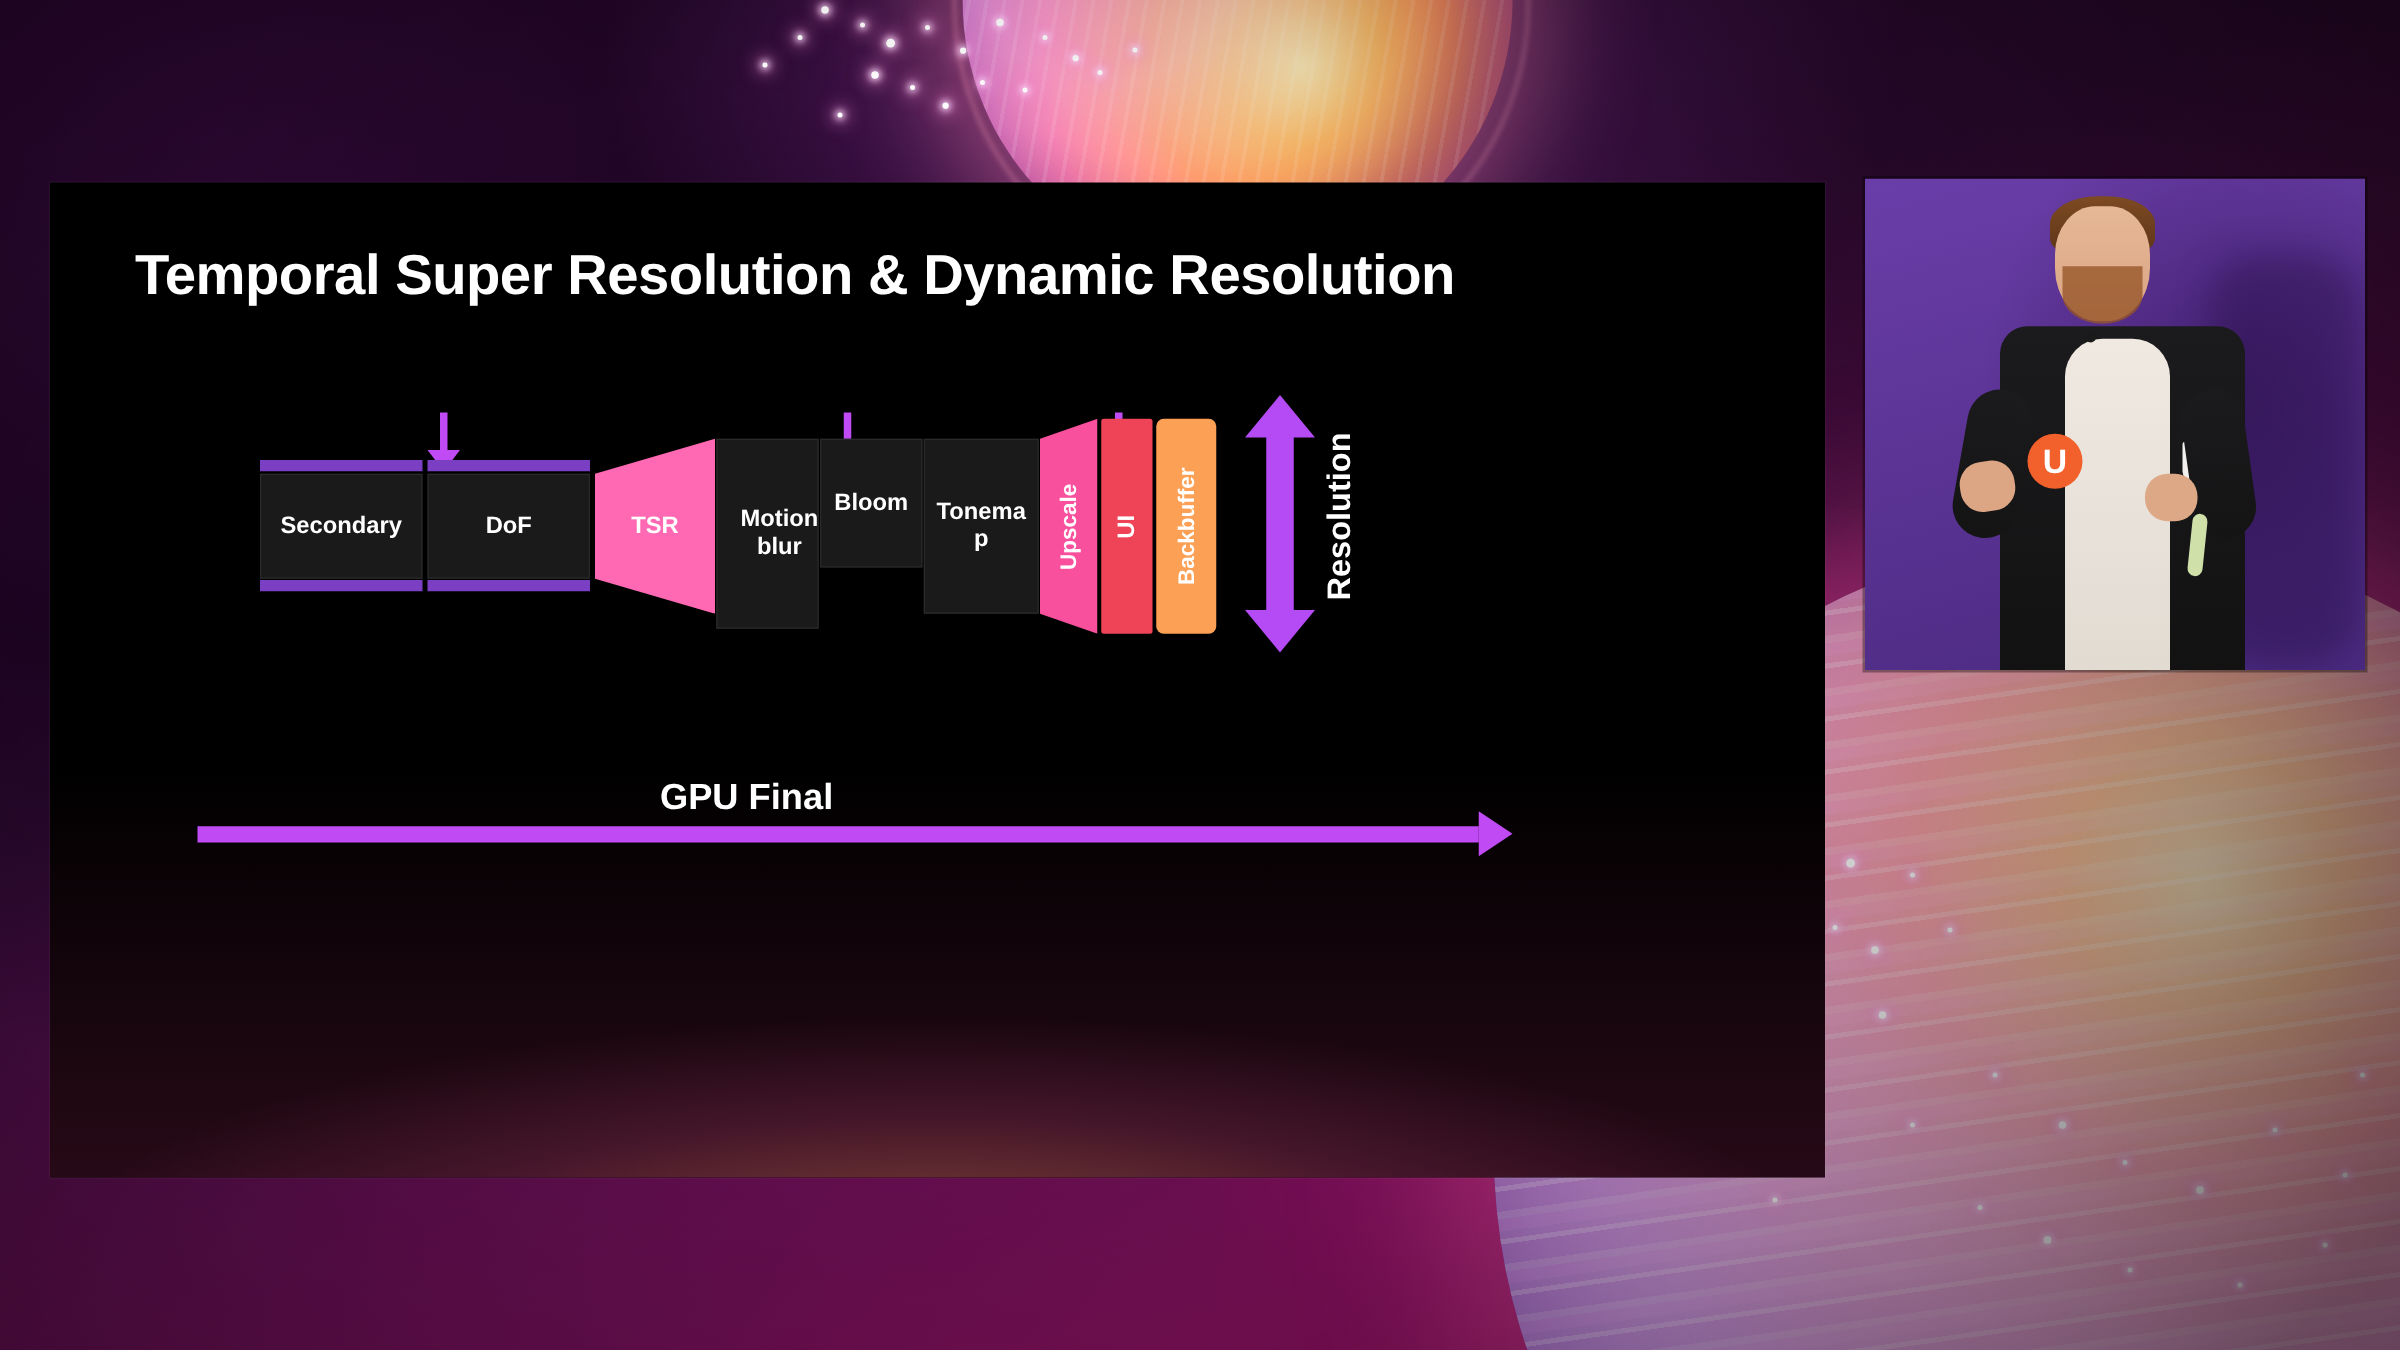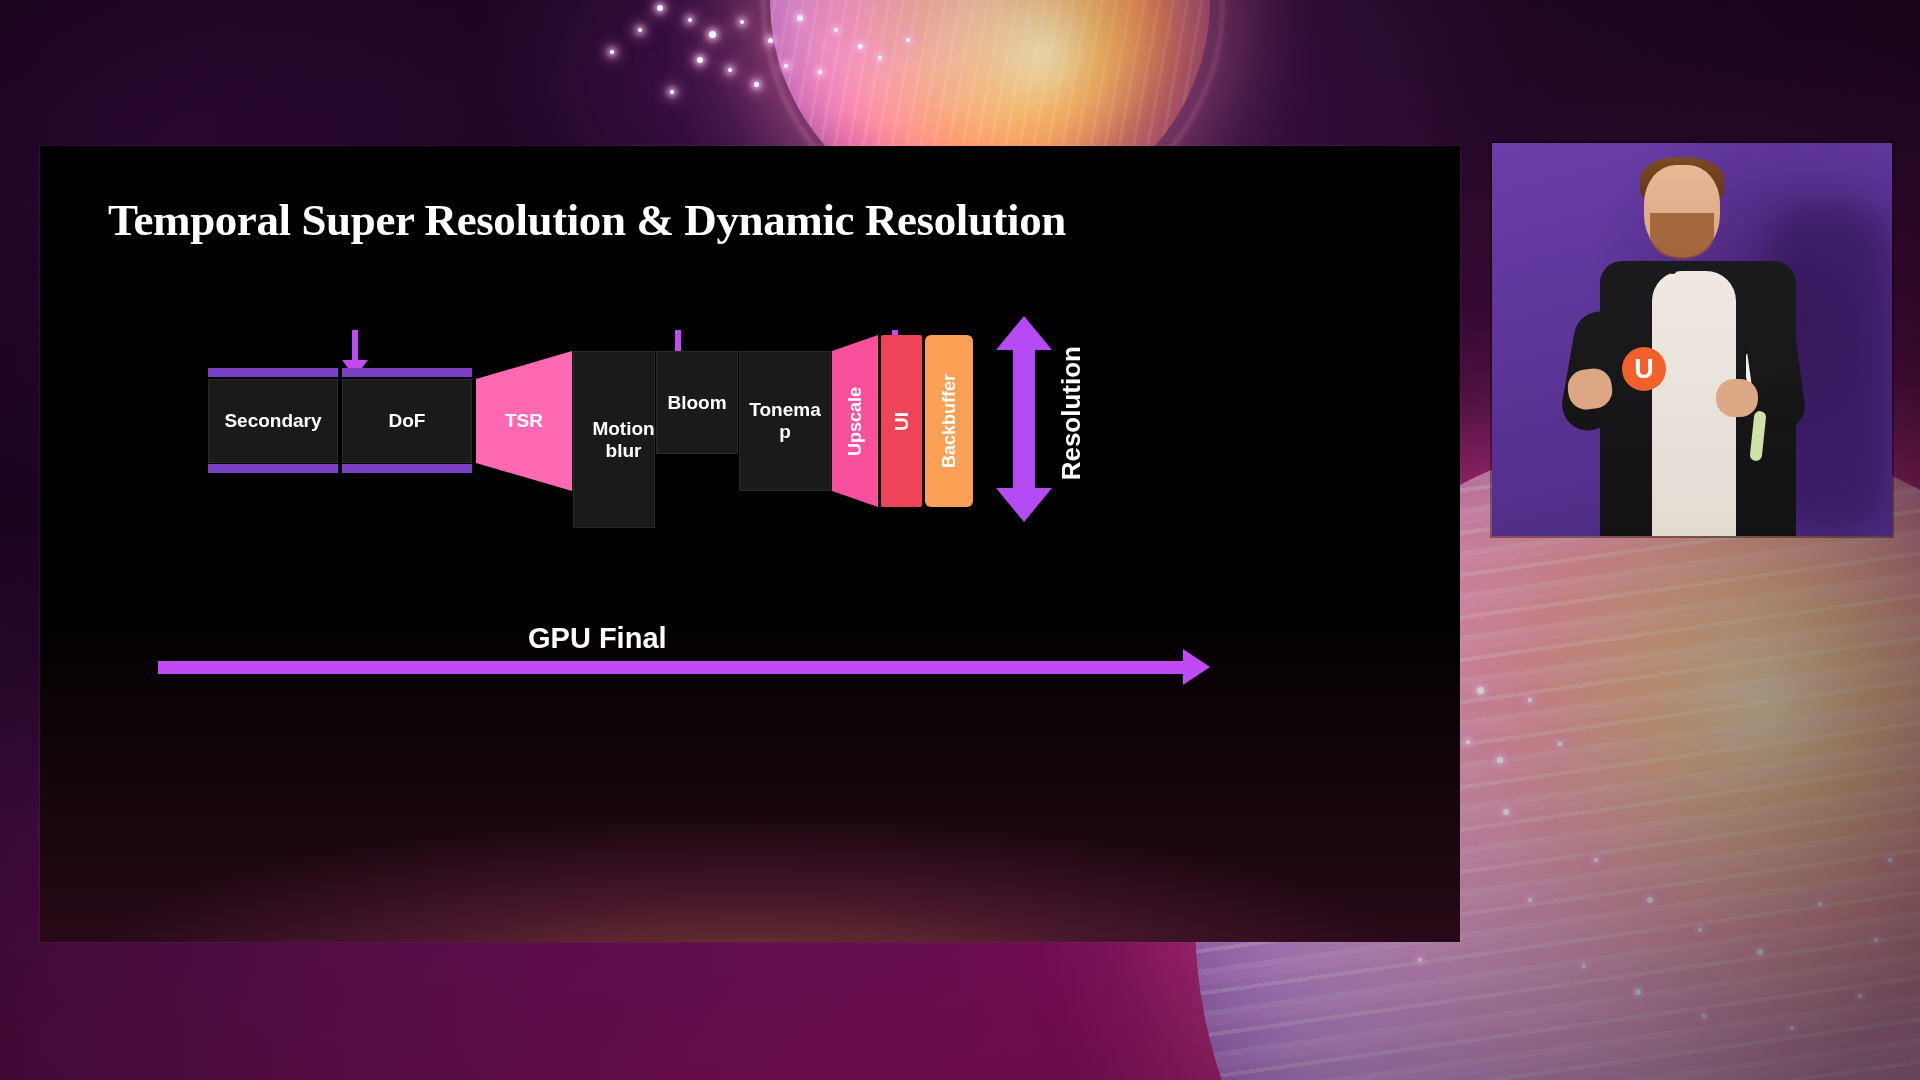--- a/index.html
+++ b/index.html
@@ -59,21 +59,21 @@
 
   
   #slide{position:absolute;left:40px;top:146px;width:1420px;height:796px;
     background:#000;overflow:hidden;box-shadow:0 0 0 1px rgba(255,255,255,.04);}
   .slide-glow{position:absolute;left:0;right:0;bottom:0;height:330px;pointer-events:none;
     background:
       radial-gradient(ellipse 900px 240px at 50% 118%, rgba(255,150,90,.42) 0%, rgba(190,70,120,.22) 45%, rgba(0,0,0,0) 78%),
       linear-gradient(to top, rgba(120,30,70,.32) 0%, rgba(0,0,0,0) 100%);}
 
   .slide-title{position:absolute;left:68px;top:202px;color:#fff;font-size:45px;font-weight:bold;
-    letter-spacing:-.4px;white-space:nowrap;font-family:Liberation Serif, serif;}
+    letter-spacing:-.4px;white-space:nowrap;}
   #slide .slide-title{left:68px;top:-0px;}
 
   
   .annot{position:absolute;color:#fff;font-size:20px;font-weight:bold;text-align:center;line-height:1.28;}
   .arrow-down{position:absolute;width:26px;}
   .arrow-down .shaft{position:absolute;left:10px;top:0;width:6px;height:32px;background:#c04bf5;}
   .arrow-down .head{position:absolute;left:0;top:30px;width:0;height:0;
     border-left:13px solid transparent;border-right:13px solid transparent;border-top:17px solid #c04bf5;}
 
   
@@ -227,21 +227,21 @@
         <span>DoF</span>
       </div>
 
       <div style="position:absolute;left:436px;top:205px;width:96px;height:140px;">
         <svg width="96" height="140" viewBox="0 0 96 140" style="position:absolute;left:0;top:0;">
           <polygon points="0,28 96,0 96,140 0,112" fill="#ff69b4"></polygon>
         </svg>
         <span style="position:absolute;left:0;top:0;width:96px;height:140px;display:flex;align-items:center;justify-content:center;color:#fff;font-weight:bold;font-size:19px;">TSR</span>
       </div>
 
-      <div class="blk blk-dark" style="left:533px;top:205px;width:82px;height:177px;padding-left:19px;">
+      <div class="blk blk-dark" style="left:533px;top:205px;width:82px;height:152px;padding-left:19px;">
         <span style="padding:0 6px;">Motion blur</span>
       </div>
 
       <div class="blk blk-dark" style="left:616px;top:205px;width:82px;height:103px;">
         <span>Bloom</span>
       </div>
 
       <div class="blk blk-dark" style="left:699px;top:205px;width:92px;height:140px;">
         <span style="width:72px;word-break:break-all;">Tonemap</span>
       </div>

